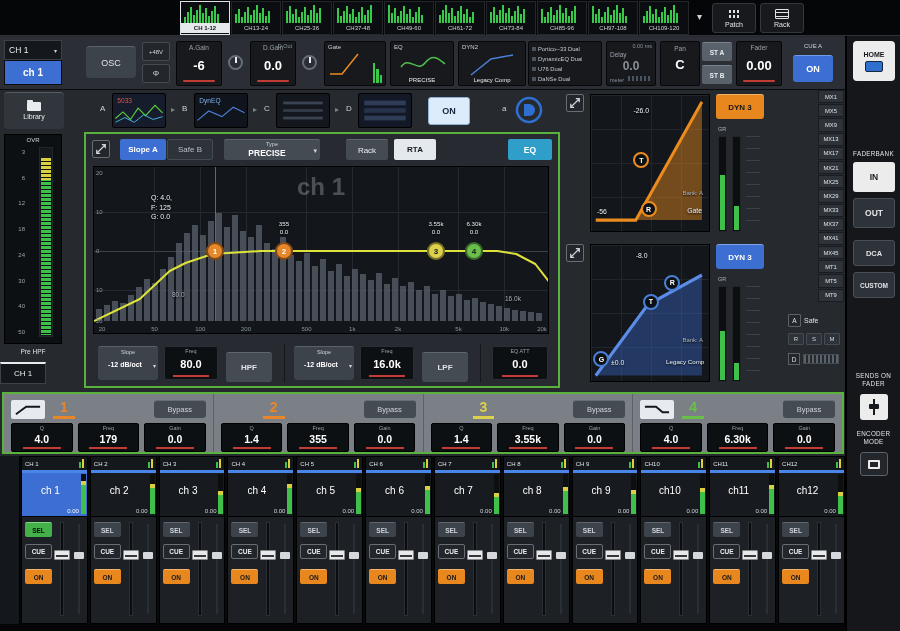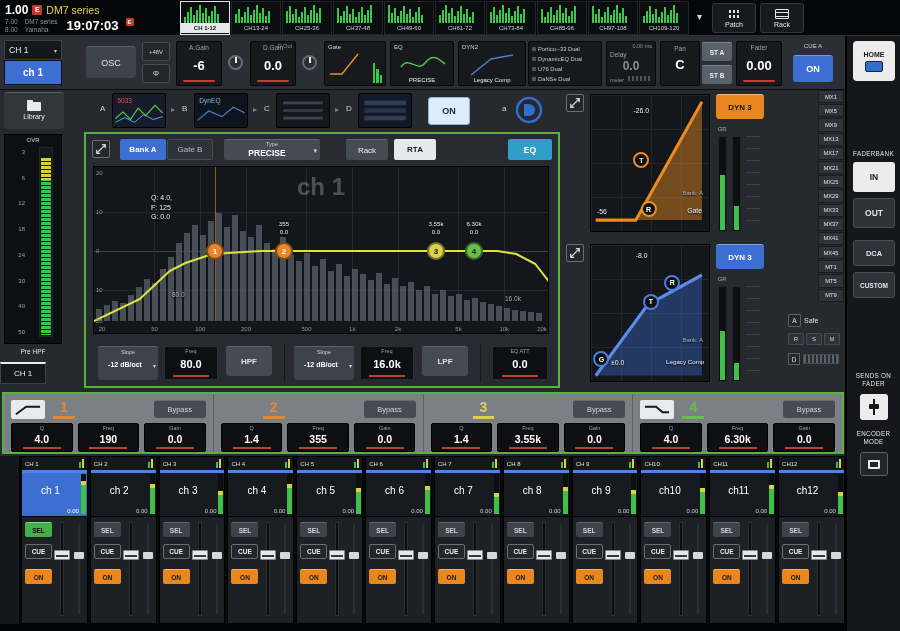--- a/index.html
+++ b/index.html
@@ -146,21 +146,21 @@
 .slope-box{position:absolute;top:6px;width:60px;height:34px;background:#3c434b;border-top:1px solid #5a626b;border-radius:3px;cursor:pointer;}
 .sb-label{position:absolute;left:0;right:0;top:2px;text-align:center;font-size:5.5px;color:#cfd4da;}
 .sb-value{position:absolute;left:2px;right:8px;top:14px;text-align:center;font-size:7px;font-weight:bold;color:#fff;}
 .slope-box .chev{position:absolute;right:2px;top:15px;font-size:6px;}
 #slope1{left:12px;}#slope2{left:208px;}
 .vbox{position:absolute;top:6px;width:54px;height:34px;background:#0d1013;border:1px solid #2a2f35;border-radius:2px;}
 .vb-label{position:absolute;left:0;right:0;top:1px;text-align:center;font-size:5.5px;color:#9aa2aa;}
 .vb-value{position:absolute;left:0;right:0;top:11px;text-align:center;font-size:11px;font-weight:bold;color:#fff;}
 .vbox .vb-red{position:absolute;left:50%;transform:translateX(-50%);bottom:2px;width:36px;height:2px;background:#c23b35;}
 #freq1{left:78px;}#freq2{left:274px;}#eqatt-box{left:406px;width:56px;}
-.filt-btn{position:absolute;top:6px;width:46px;height:30px;background:#454b52;border-top:1px solid #5f666e;border-radius:3px;color:#dfe3e8;font-size:8px;font-weight:bold;}
+.filt-btn{position:absolute;top:12px;width:46px;height:30px;background:#454b52;border-top:1px solid #5f666e;border-radius:3px;color:#dfe3e8;font-size:8px;font-weight:bold;}
 #hpf-btn{left:140px;}#lpf-btn{left:336px;}
 .vsep{position:absolute;top:4px;width:1px;height:38px;background:#15181c;}
 #sep1{left:198px;}#sep2{left:394px;}
 
 
 .dyn-graph{position:absolute;width:120px;height:138px;background:#13161b;border:1px solid #000;overflow:hidden;}
 .dyn-graph:before{content:"";position:absolute;left:0;top:0;right:0;bottom:0;background-image:linear-gradient(90deg,#21262d 1px,transparent 1px),linear-gradient(#21262d 1px,transparent 1px);background-size:30px 34px;}
 #gate-graph{left:590px;top:94px;}
 #comp-graph{left:590px;top:244px;}
 .dyn-svg{position:absolute;left:0;top:0;width:100%;height:100%;}
@@ -261,39 +261,20 @@
 .s-ttrack{position:absolute;left:56px;top:7px;width:2px;height:90px;background:#2a2f35;}
 .s-thandle{position:absolute;left:52px;top:35px;width:10px;height:7px;background:#d5d8da;border-radius:1px;}
 #bottom-bar{position:absolute;left:0;top:624px;width:845px;height:7px;background:#040506;}
 </style>
 </head>
 <body>
 
 <div id="app">
 
   <header id="topbar">
-    <div id="scene-box">
-      <div id="scene-row1">
-        <span id="scene-num">1.00</span>
-        <span class="e-badge">E</span>
-        <span id="scene-name">DM7 series</span>
-      </div>
-      <div id="scene-row2">
-        <div id="scene-list">
-          <div>7.00</div>
-          <div>8.00</div>
-        </div>
-        <div id="device-col">
-          <div>DM7 series</div>
-          <div>Yamaha</div>
-        </div>
-        <span id="clock">19:07:03</span>
-        <span class="e-badge small">E</span>
-      </div>
-    </div>
     <div id="bank-tabs">
   <div class="bank-tab active">
     <div class="mini-bars">
             <i class="mb" style="height: 6px;"></i>
             <i class="mb" style="height: 11px;"></i>
             <i class="mb" style="height: 16px;"></i>
             <i class="mb" style="height: 8px;"></i>
             <i class="mb" style="height: 13px;"></i>
             <i class="mb" style="height: 18px;"></i>
             <i class="mb" style="height: 10px;"></i>
@@ -649,22 +630,22 @@
   </div>
   <div id="prehpf">Pre HPF</div>
   <div id="chtab">CH 1</div>
 
   <section id="eq-panel">
     <div id="eq-expand" class="expand-btn">
       <svg width="12" height="12" viewBox="0 0 14 14">
           <path d="M2 12 L12 2 M8 2 h4 v4 M6 12 H2 v-4" stroke="#cfd4da" stroke-width="1.4" fill="none"></path>
         </svg>
     </div>
-    <button id="bankA" class="bank-btn">Bank A</button>
-    <button id="bankB" class="bank-btn">Gate B</button>
+    <button id="bankA" class="bank-btn">Slope A</button>
+    <button id="bankB" class="bank-btn">Safe B</button>
     <div id="type-box">
       <span id="type-label">Type</span>
       <span id="type-value">PRECISE</span>
       <span class="chev">▾</span>
     </div>
     <button id="flat-btn">Rack</button>
     <button id="rta-btn">RTA</button>
     <button id="eqon-btn">EQ</button>
     <div id="eq-graph">
       <div id="eq-watermark">ch 1</div>
@@ -967,21 +948,21 @@
       <button class="bypass-btn">Bypass</button>
     </div>
     <div class="band-vals">
       <div class="val-box">
         <span class="vb-label">Q</span>
         <span class="vb-value">4.0</span>
         <span class="vb-red"></span>
       </div>
       <div class="val-box">
         <span class="vb-label">Freq</span>
-        <span class="vb-value">190</span>
+        <span class="vb-value">179</span>
         <span class="vb-red"></span>
       </div>
       <div class="val-box">
         <span class="vb-label">Gain</span>
         <span class="vb-value">0.0</span>
         <span class="vb-red"></span>
       </div>
     </div>
   </div>
 

